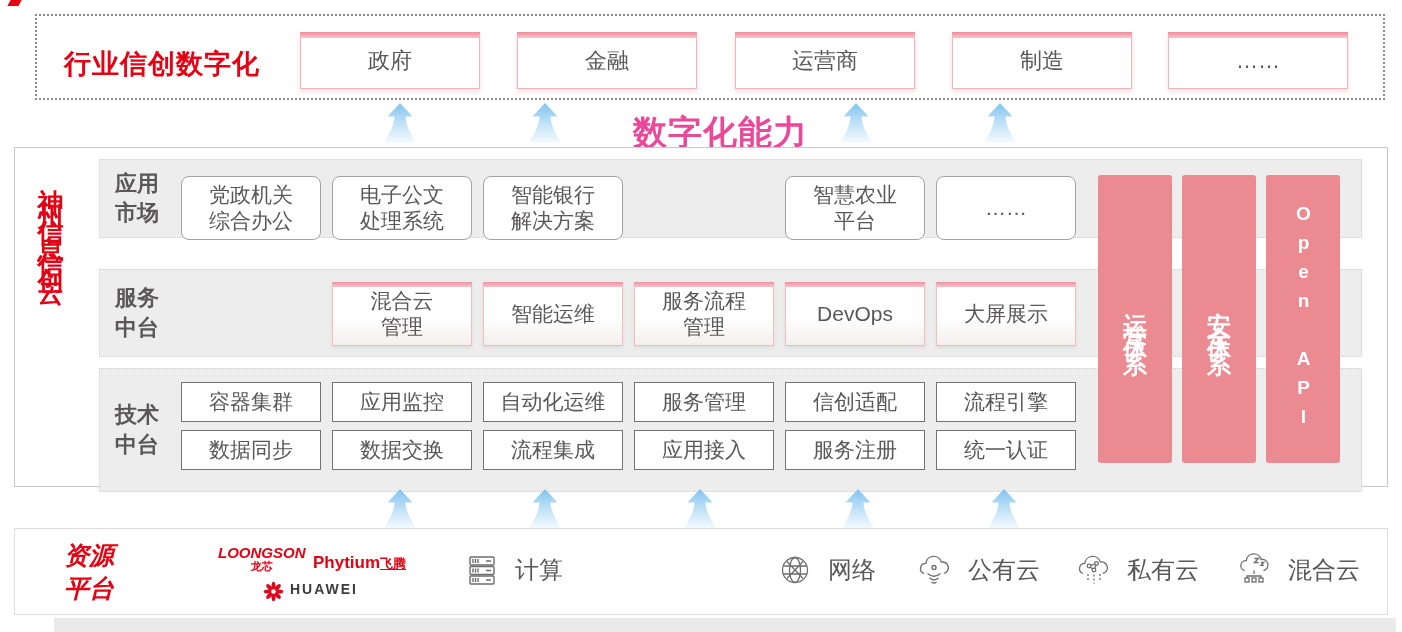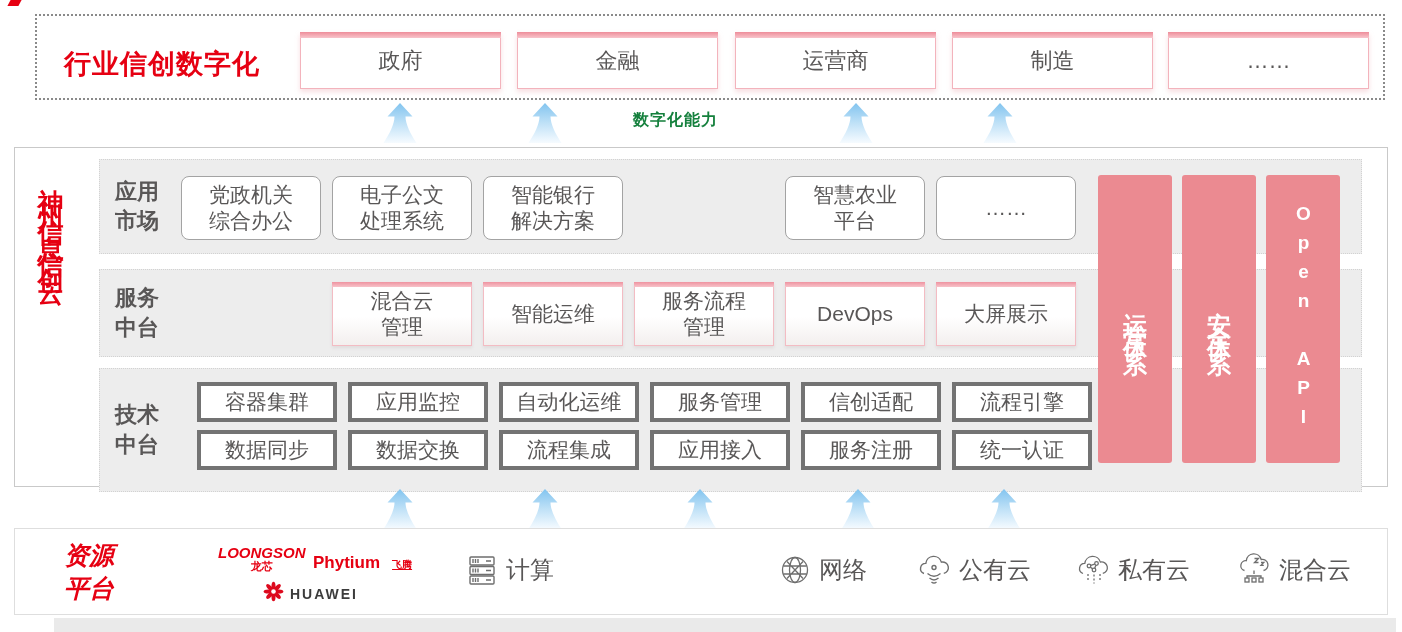--- a/index.html
+++ b/index.html
@@ -7,73 +7,73 @@
         font-family:"Liberation Sans",sans-serif;color:#595757;}
   .pre{white-space:pre-line;}
 
   
   .corner-mark{position:absolute;left:9px;top:0;width:11px;height:6px;background:#e60012;transform:skewX(-28deg);}
 
   
   .dashed-banner{position:absolute;left:35px;top:14px;width:1350px;height:86px;
                  border:2px dotted #8a8a8a;box-sizing:border-box;background:#fff;}
   .banner-label{position:absolute;left:64px;top:46px;font-size:27px;font-weight:bold;color:#e60012;letter-spacing:1px;}
-  .ind-box{position:absolute;top:32px;width:201px;height:57px;box-sizing:border-box;background:#fff;
+  .ind-box{position:absolute;top:32px;width:180px;height:57px;box-sizing:border-box;background:#fff;
            border:1px solid #f3b3bc;box-shadow:0 3px 5px rgba(236,160,170,.35);
            display:flex;align-items:center;justify-content:center;font-size:22px;color:#595757;}
   .ind-box::before{content:"";position:absolute;top:-1px;left:-1px;right:-1px;height:6px;
                    background:linear-gradient(180deg,#ee8d9a,#f8c5cc);}
   .i0{left:300px}.i1{left:517px}.i2{left:735px}.i3{left:952px}.i4{left:1168px}
 
   
-  .cap-label{position:absolute;left:633px;top:110px;font-size:16px;font-weight:bold;color:#15803d;letter-spacing:1px;}
+  .cap-label{position:absolute;left:633px;top:110px;font-size:34px;font-weight:bold;color:#ec4899;letter-spacing:1px;}
   .arrow{position:absolute;width:36px;height:40px;}
 
   
   .main-box{position:absolute;left:14px;top:147px;width:1374px;height:340px;box-sizing:border-box;
             border:1px solid #c9c9c9;background:#fff;}
   .v-title{position:absolute;left:34px;top:167px;font-size:26px;font-weight:bold;color:#e60012;
            writing-mode:vertical-lr;text-orientation:upright;letter-spacing:16px;}
   .band{position:absolute;left:99px;width:1263px;background:#ededed;border:1px dotted #d2d2d2;box-sizing:border-box;}
-  .band1{top:159px;height:95px;}
+  .band1{top:159px;height:79px;}
   .band2{top:269px;height:88px;}
   .band3{top:368px;height:124px;}
   .band-label{position:absolute;left:15px;top:50%;transform:translateY(-50%);
               font-size:22px;font-weight:bold;color:#595757;line-height:1.35;}
   .cell{position:absolute;width:140px;display:flex;align-items:center;justify-content:center;text-align:center;
         font-size:21px;color:#595757;line-height:1.22;box-sizing:border-box;}
   .c0{left:81px}.c1{left:232px}.c2{left:383px}.c3{left:534px}.c4{left:685px}.c5{left:836px}
   .app-cell{top:16px;height:64px;background:#fff;border:1px solid #a3a3a3;border-radius:8px;}
   .svc-cell{top:12px;height:64px;background:linear-gradient(180deg,#ffffff 55%,#f3efee);
             border:1px solid #f3bcc3;border-top:none;box-shadow:0 2px 3px rgba(150,120,125,.15);}
   .svc-cell::before{content:"";position:absolute;top:0;left:-1px;right:-1px;height:5px;
                     background:linear-gradient(180deg,#ef93a0,#f7c3ca);}
-  .tech-cell{height:40px;background:#fff;border:4px solid #737373;margin-left:16px;}
+  .tech-cell{height:40px;background:#fff;border:1px solid #737373;}
   .tr1{top:13px}.tr2{top:61px}
 
   
   .pillar{position:absolute;top:175px;width:74px;height:288px;background:#eb8a91;border-radius:3px;
           display:flex;align-items:center;justify-content:center;z-index:5;}
   .pillar span{writing-mode:vertical-lr;text-orientation:upright;color:#fff;font-weight:bold;
                font-size:24px;letter-spacing:13px;}
   .p0{left:1098px}.p1{left:1182px}.p2{left:1266px}
   .p2 span{font-size:19px;letter-spacing:8px;}
 
   
   .res-box{position:absolute;left:14px;top:528px;width:1374px;height:87px;box-sizing:border-box;
            border:1px solid #dedede;background:#fff;}
   .res-label{position:absolute;left:64px;top:539px;font-size:25px;font-weight:bold;color:#e60012;line-height:1.3;font-style:italic;}
   .logo-loongson{position:absolute;left:218px;top:545px;color:#e60012;text-align:center;line-height:1;}
   .loongson-en{font-size:15px;font-weight:800;font-style:italic;}
   .loongson-cn{font-size:11px;font-weight:bold;margin-top:1px;}
-  .logo-phytium{position:absolute;left:313px;top:553px;color:#e60012;font-weight:bold;font-size:17px;display:flex;align-items:baseline;gap:12px;}
-  .phytium-cn{font-size:10px;text-decoration:underline;}
-  .logo-huawei{position:absolute;left:262px;top:581px;display:flex;align-items:flex-end;gap:5px;}
+  .logo-phytium{position:absolute;left:313px;top:553px;color:#e60012;font-weight:bold;font-size:17px;display:flex;align-items:baseline;gap:0;}
+  .phytium-cn{font-size:13px;text-decoration:underline;}
+  .logo-huawei{position:absolute;left:262px;top:581px;display:flex;align-items:flex-start;gap:5px;}
   .huawei-text{font-size:14px;font-weight:bold;color:#3c3c3c;letter-spacing:2px;}
-  .res-item{position:absolute;top:550px;height:40px;display:flex;align-items:center;gap:7px;
+  .res-item{position:absolute;top:550px;height:40px;display:flex;align-items:center;gap:16px;
             color:#595757;font-size:24px;}
   .r0{left:465px}.r1{left:610px}.r2{left:778px}.r3{left:916px}.r4{left:1075px}.r5{left:1236px}
 
   .bottom-strip{position:absolute;left:54px;top:618px;width:1342px;height:14px;background:#eaeaea;}
 </style>
 </head>
 <body>
 
 <div class="page">
 

